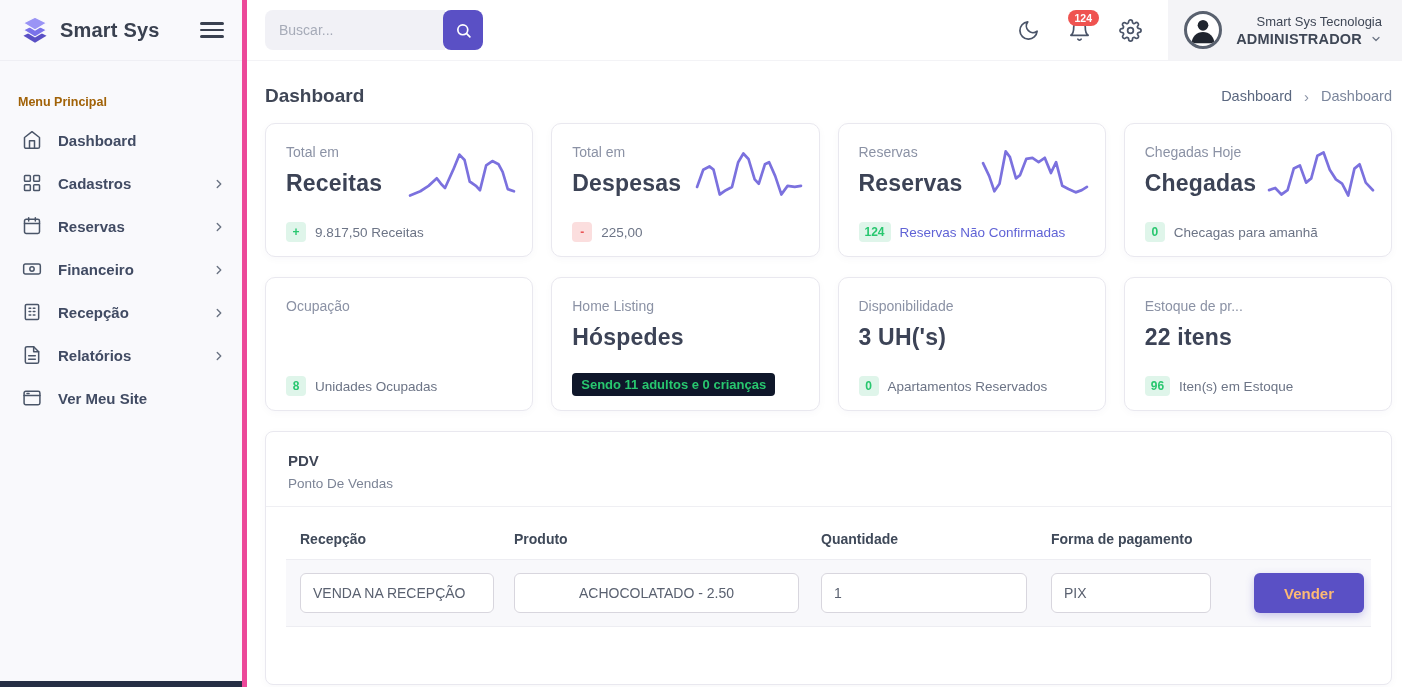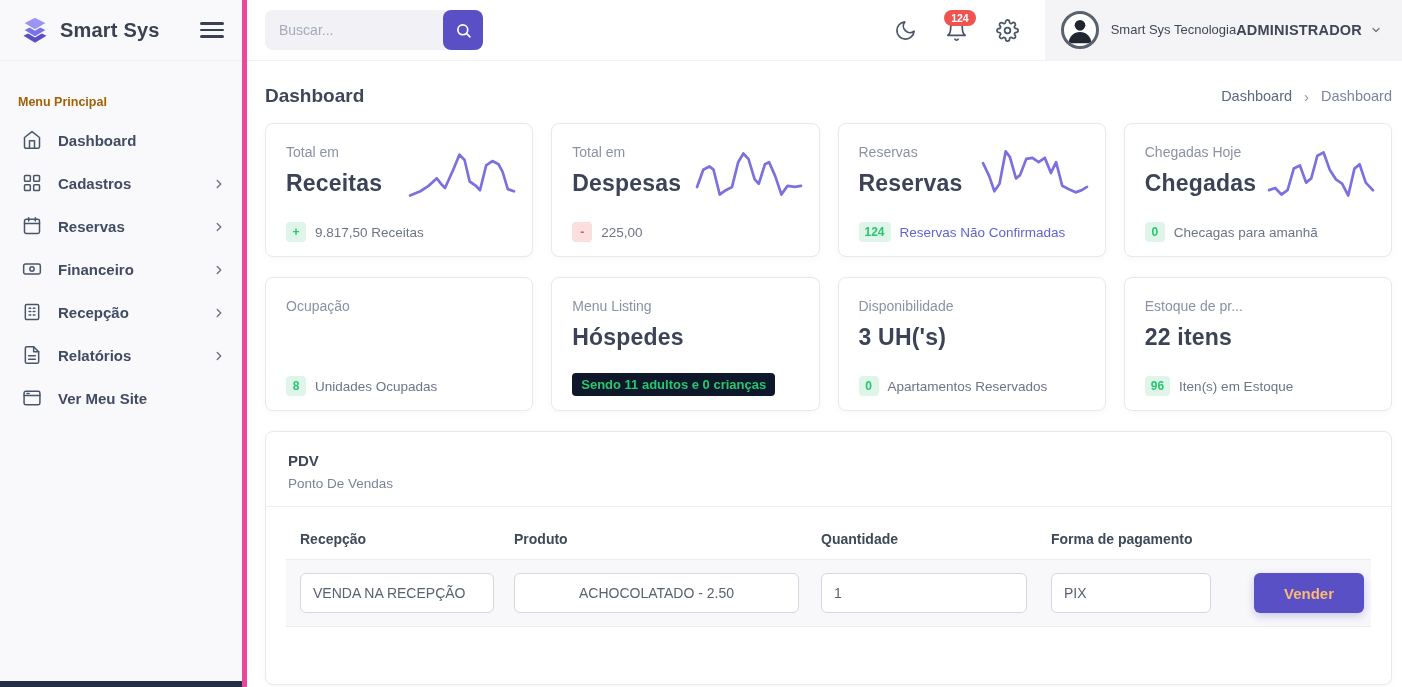--- a/index.html
+++ b/index.html
@@ -45,40 +45,40 @@
   .top-icon svg { width:23px; height:23px; }
   .noti-badge { position:absolute; top:-9px; left:50%; transform:translateX(-38%);
     background:#ef5350; color:#fff; font-size:10.5px; font-weight:700; line-height:1;
     padding:3px 7px; border-radius:9px; }
   .user-block { height:100%; background:#f4f4f7; display:flex; align-items:center;
     padding:0 20px 0 16px; min-width:234px; cursor:pointer; }
   .avatar { width:38px; height:38px; border-radius:50%; border:3px solid #59616f;
     background:#fff; overflow:hidden; flex:0 0 38px; margin-right:12px;
     display:flex; align-items:flex-end; justify-content:center; }
   .avatar svg { width:32px; height:32px; }
-  .user-meta { display:flex; flex-direction:row; align-items:center; flex:1; }
+  .user-meta { display:flex; flex-direction:column; align-items:flex-end; flex:1; }
   .user-company { font-size:13px; color:#3f4756; margin-bottom:2px; }
   .user-role-row { display:flex; align-items:center; gap:8px; }
   .user-role { font-size:14.5px; font-weight:700; color:#3f4756; letter-spacing:.2px; }
   .user-chev { width:12px; height:12px; color:#6a7383; }
 
   
   .content { flex:1; padding:24px 10px 0 18px; overflow:hidden; }
   .title-row { display:flex; align-items:center; margin-bottom:16px; }
   .page-title { font-size:19px; font-weight:700; color:#3f4656; }
   .breadcrumb { margin-left:auto; display:flex; align-items:center; gap:12px; font-size:14.5px; }
   .crumb-1 { color:#5b6880; cursor:pointer; }
   .crumb-sep { color:#8a93a6; font-size:15px; }
   .crumb-2 { color:#7b869c; }
 
   
   .cards { display:grid; grid-template-columns:repeat(4, 1fr); gap:18px; margin-bottom:20px; }
   .card { background:#fff; border:1px solid #e9e8ef; border-radius:8px;
     box-shadow:0 2px 8px rgba(40,40,80,.03); }
-  .stat { position:relative; height:134px; padding:20px 20px 16px; }
+  .stat { position:relative; height:134px; padding:20px 20px 16px;border-radius:10px; }
   .stat-label { font-size:14px; color:#8b92a5; margin-bottom:10px; white-space:nowrap; }
   .stat-title { font-size:23px; font-weight:700; color:#3c4356; letter-spacing:.2px; white-space:nowrap; }
   .spark { position:absolute; right:16px; top:22px; width:108px; height:56px; overflow:visible; }
   .spark polyline { stroke:#7b71de; stroke-width:2.6; stroke-linejoin:round; stroke-linecap:round; fill:none; }
   .stat-footer { position:absolute; left:20px; bottom:14px; display:flex; align-items:center;
     gap:9px; font-size:13.5px; color:#6c7486; white-space:nowrap; }
   .badge { display:inline-flex; align-items:center; justify-content:center; min-width:20px;
     height:20px; padding:0 6px; border-radius:4px; font-size:12px; font-weight:700; }
   .badge.green { background:#dff5ea; color:#28c76f; }
   .badge.red { background:#fbdede; color:#ea5455; }
@@ -340,21 +340,21 @@
 
         <div class="card stat">
           <div class="stat-label">Ocupação</div>
           <div class="stat-footer">
             <span class="badge green">8</span>
             <span>Unidades Ocupadas</span>
           </div>
         </div>
 
         <div class="card stat">
-          <div class="stat-label">Menu Listing</div>
+          <div class="stat-label">Home Listing</div>
           <div class="stat-title">Hóspedes</div>
           <div class="stat-footer">
             <span class="pill-green">Sendo 11 adultos e 0 crianças</span>
           </div>
         </div>
 
         <div class="card stat">
           <div class="stat-label">Disponibilidade</div>
           <div class="stat-title">3 UH('s)</div>
           <div class="stat-footer">

